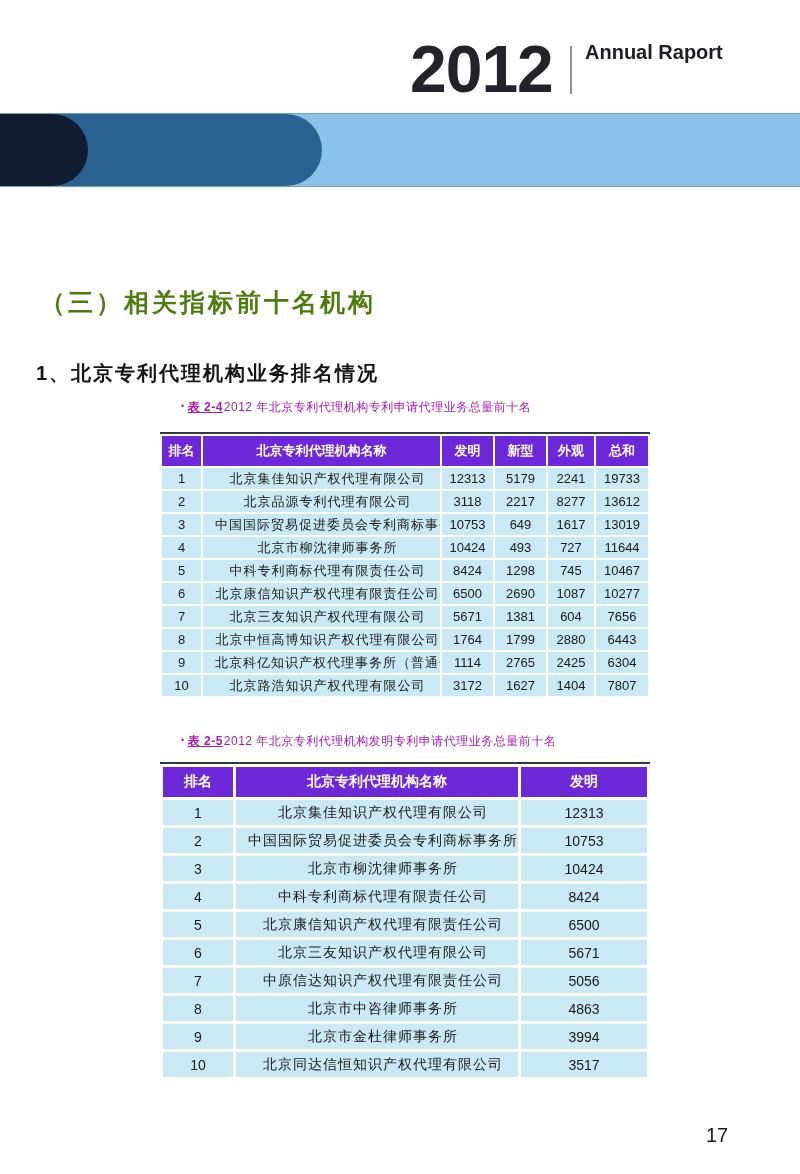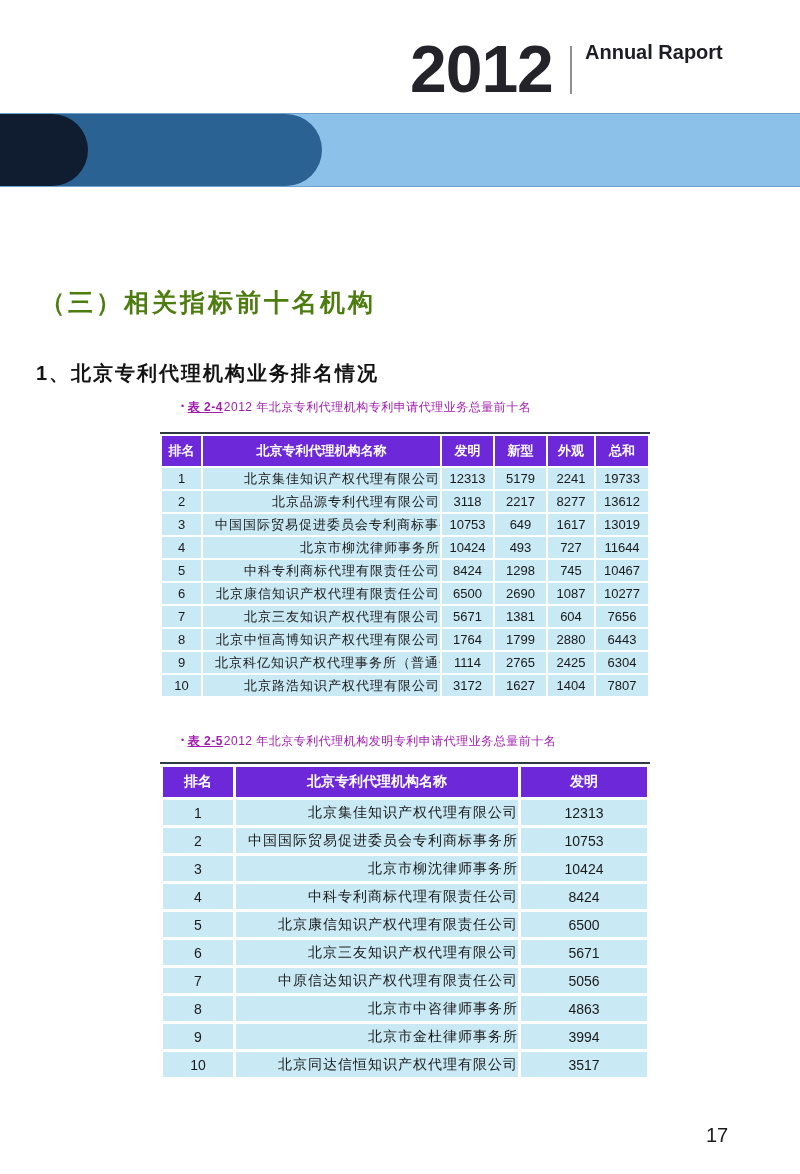--- a/index.html
+++ b/index.html
@@ -60,21 +60,21 @@
   .t1{border-spacing:2px;}
   .t2{border-spacing:3px;}
   th{
     background:#6d28d9;color:#ffffff;font-weight:700;font-size:13px;
     height:30px;text-align:center;padding:0;
   }
   td{
     background:#c9e9f4;font-size:13px;color:#1a1a1a;height:21px;
     text-align:center;padding:0;white-space:nowrap;overflow:hidden;
   }
-  td.name{text-align:right;padding-left:12px;letter-spacing:1px;}
+  td.name{text-align:center;padding-left:12px;letter-spacing:1px;}
   .t2 th{height:30px;font-size:14px;}
   .t2 td{height:25px;font-size:14px;}
   
   .page-number{position:absolute;left:706px;top:1124px;font-size:20px;color:#1c1c1c;}
 </style>
 </head>
 <body>
 
 <div>
 

